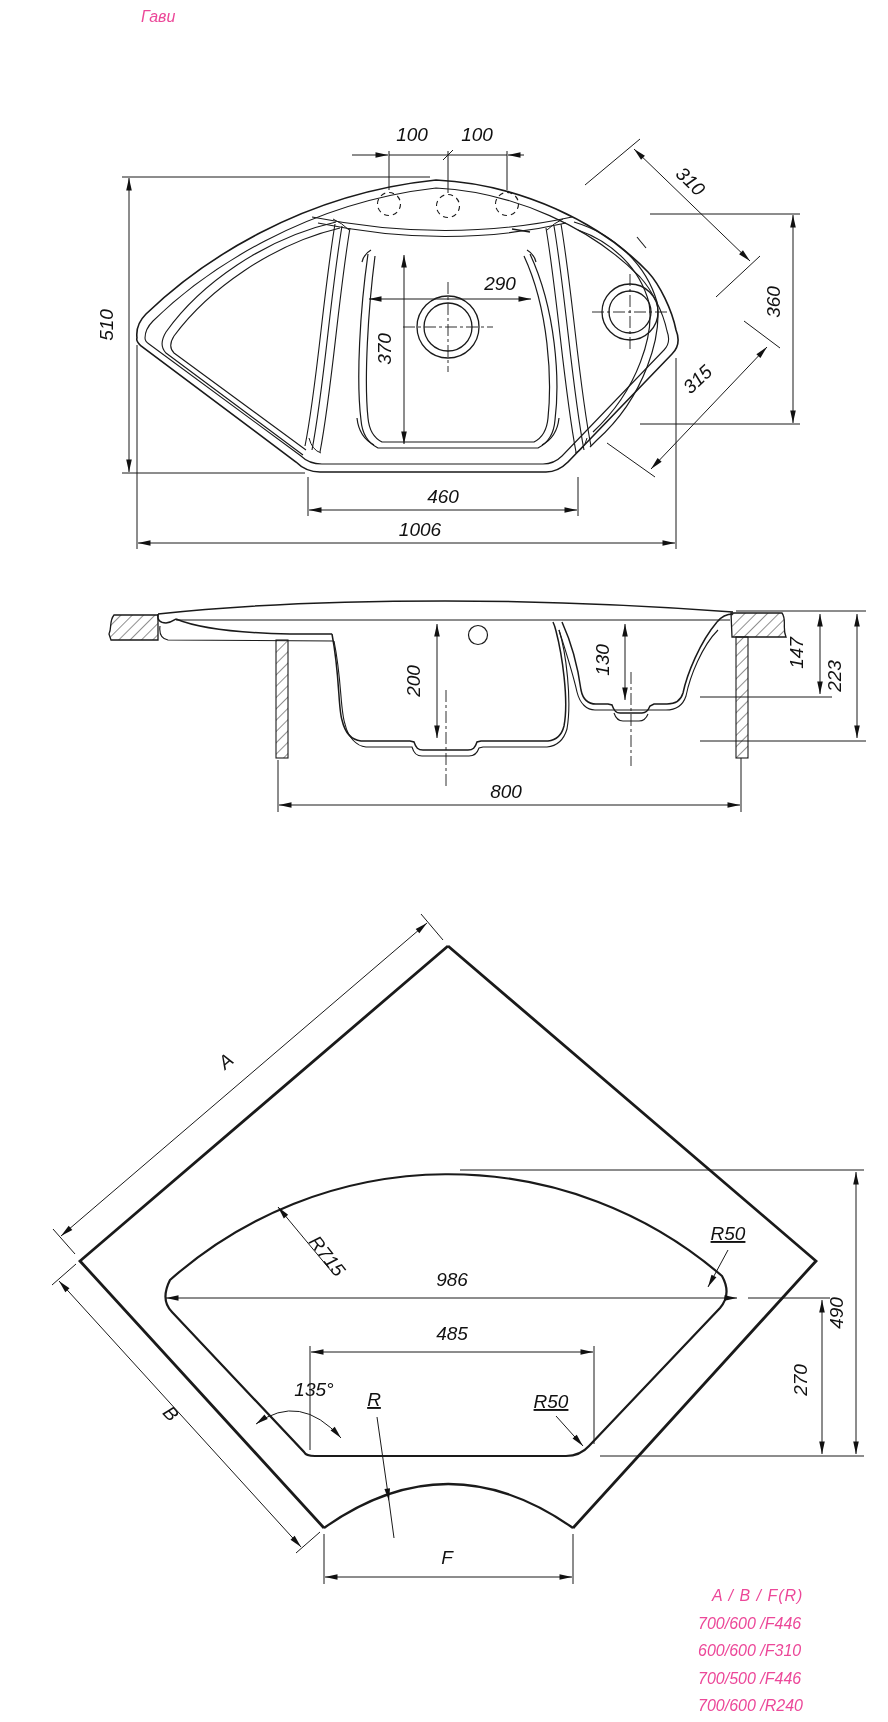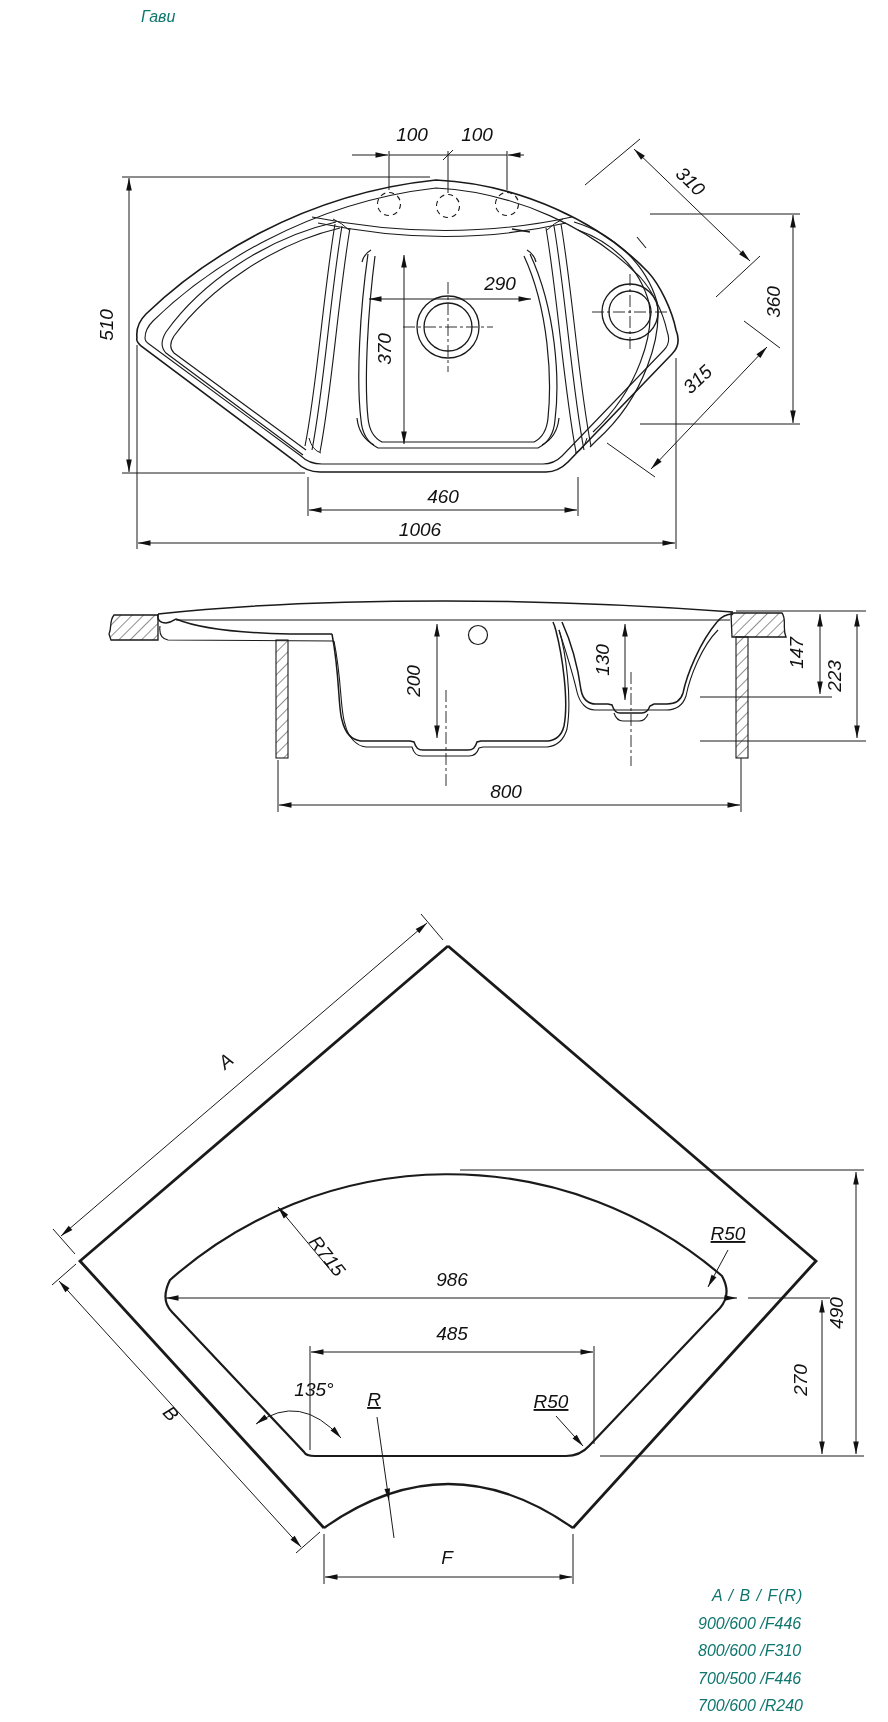--- a/index.html
+++ b/index.html
@@ -1,17 +1,17 @@
 <!DOCTYPE html>
 <html><head>
 <meta charset="utf-8">
 <style>
   html,body{margin:0;padding:0;background:#fff;}
   #sheet{position:relative;width:888px;height:1722px;background:#ffffff;overflow:hidden;
-         font-family:"Liberation Sans",sans-serif;color:#0f766e;}
+         font-family:"Liberation Sans",sans-serif;color:#ec4899;}
   #title{position:absolute;left:141px;top:8px;font-size:16px;font-style:italic;}
   svg{position:absolute;left:0;top:0;}
   svg text{font-family:"Liberation Sans",sans-serif;font-style:italic;fill:#111;font-size:19px;}
   .u{text-decoration:underline;}
   #size-table{position:absolute;left:698px;top:1582px;width:186px;font-style:italic;
               font-size:16px;line-height:27.5px;white-space:nowrap;}
   #size-table .hdr{letter-spacing:1px;padding-left:14px;}
 </style>
 </head>
 <body>
@@ -330,18 +330,18 @@
         <text class="u" x="551" y="1408">R50</text>
         <text x="843" y="1313" transform="rotate(-90 843 1313)">490</text>
         <text x="807" y="1380" transform="rotate(-90 807 1380)">270</text>
         <text x="447" y="1564">F</text>
       </g>
     </g>
   </svg>
 
   <div id="size-table">
     <div class="hdr">A / B / F(R)</div>
-    <div>900/600 /F446</div>
-    <div>800/600 /F310</div>
+    <div>700/600 /F446</div>
+    <div>600/600 /F310</div>
     <div>700/500 /F446</div>
     <div>700/600 /R240</div>
   </div>
 </div>
 
 </body></html>

